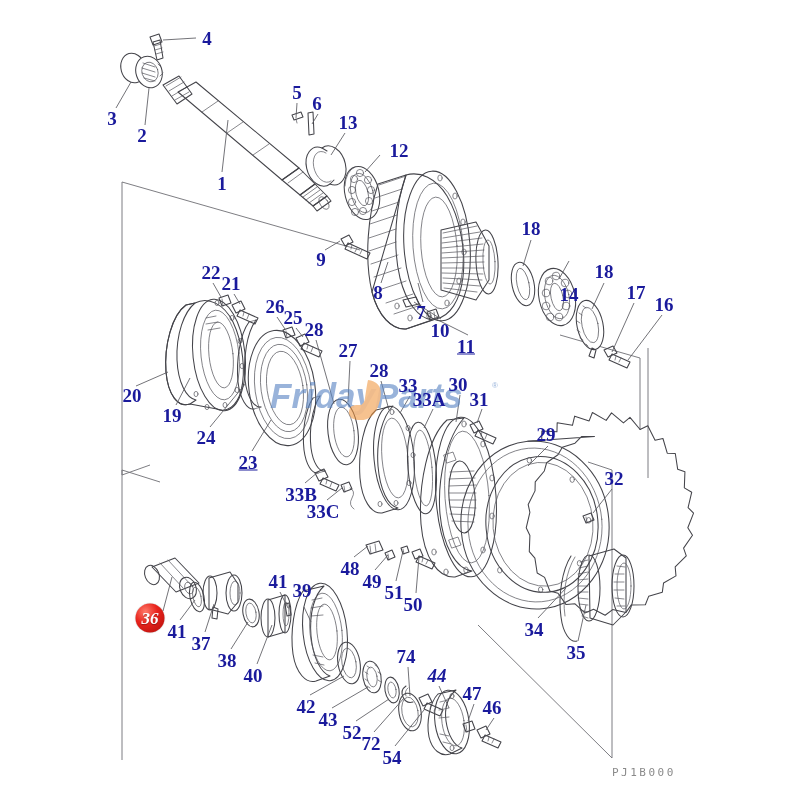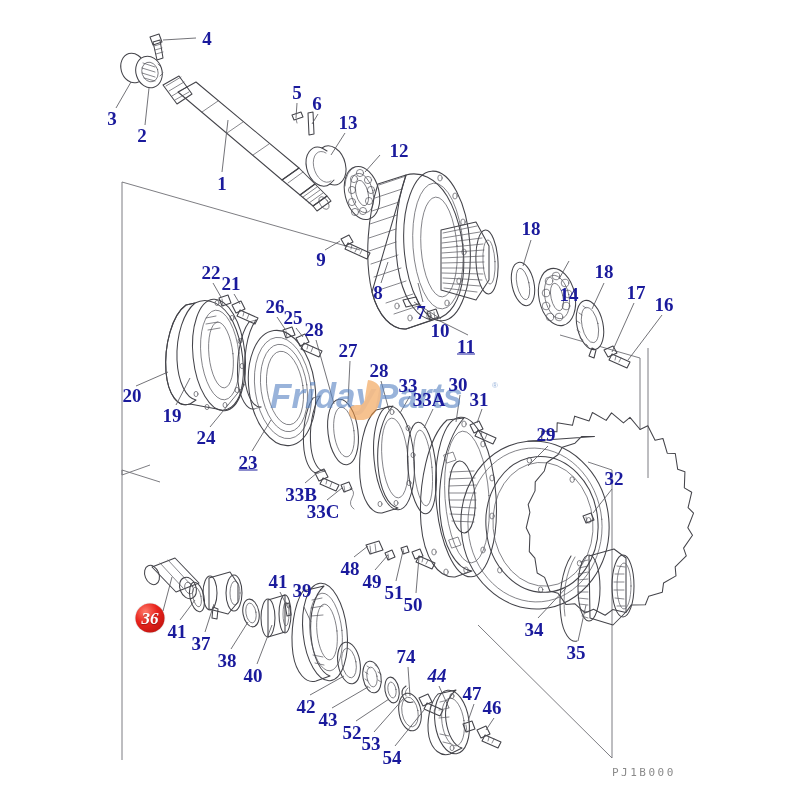--- a/index.html
+++ b/index.html
@@ -785,21 +785,21 @@
       <div class="part-label highlight" style="left: 150px; top: 618px;">36</div>
       <div class="part-label" style="left: 177px; top: 631px;">41</div>
       <div class="part-label" style="left: 201px; top: 643px;">37</div>
       <div class="part-label" style="left: 227px; top: 660px;">38</div>
       <div class="part-label" style="left: 253px; top: 675px;">40</div>
       <div class="part-label" style="left: 278px; top: 581px;">41</div>
       <div class="part-label" style="left: 302px; top: 590px;">39</div>
       <div class="part-label" style="left: 306px; top: 706px;">42</div>
       <div class="part-label" style="left: 328px; top: 719px;">43</div>
       <div class="part-label" style="left: 352px; top: 732px;">52</div>
-      <div class="part-label" style="left: 371px; top: 743px;">53</div>
+      <div class="part-label" style="left: 371px; top: 743px;">72</div>
       <div class="part-label" style="left: 392px; top: 757px;">54</div>
       <div class="part-label" style="left: 406px; top: 656px;">74</div>
       <div class="part-label" style="left: 437px; top: 675px; font-style: italic;">44</div>
       <div class="part-label" style="left: 472px; top: 693px;">47</div>
       <div class="part-label" style="left: 492px; top: 707px;">46</div>
     </div>
 
   <div id="footer-code">PJ1B000</div>
 
 </div>

